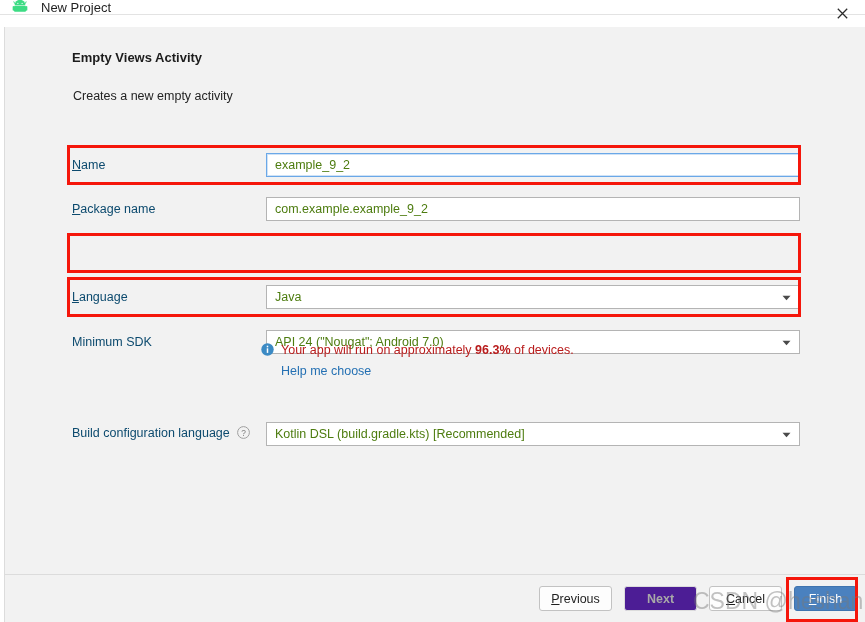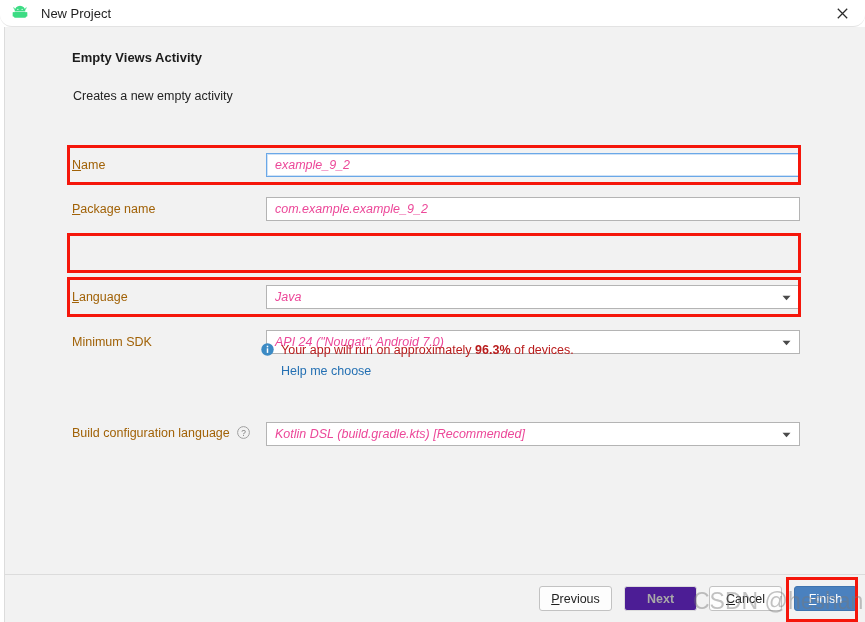--- a/index.html
+++ b/index.html
@@ -13,29 +13,28 @@
     overflow: hidden;
     font-family: "Liberation Sans", sans-serif;
     font-size: 12.5px;
     color: #1f1f1f;
     position: relative;
     -webkit-font-smoothing: antialiased;
   }
 
   
   .titlebar {
-    height: 27px;
+    height: 15px;
     background: #ffffff;
     border-bottom: 1px solid #e3e3e3;
     display: flex;
     align-items: center;
     padding: 0 0 0 12px;
     box-sizing: border-box;
     position: relative;
-    border-radius: 12px;
   }
   .android-icon {
     width: 16px;
     height: 16px;
     display: block;
     flex: 0 0 auto;
   }
   .titlebar-title {
     margin-left: 13px;
     font-size: 13px;
@@ -96,40 +95,39 @@
     left: 67px;
     width: 728px;
     height: 24px;
     display: flex;
     align-items: center;
   }
   .row-label {
     width: 194px;
     flex: 0 0 194px;
     font-size: 12.5px;
-    color: #a16207;
+    color: #0c4a6e;
     white-space: nowrap;
   }
   .mnem { text-decoration: underline; }
 
   .field {
     position: relative;
     flex: 1 1 auto;
     height: 24px;
     background: #ffffff;
     border: 1px solid #b4b4b4;
     box-sizing: border-box;
     display: flex;
     align-items: center;
     padding: 0 8px;
     font-size: 12.5px;
-    color: #ec4899;
+    color: #4d7c0f;
     white-space: nowrap;
     overflow: hidden;
-    font-style: italic;
   }
   .field.focused {
     border: 1px solid #6aa8e8;
     box-shadow: inset 0 0 0 1px #cfe2f6;
   }
   .field.combo { padding-right: 28px; }
 
   .folder-icon {
     position: absolute;
     right: 7px;

